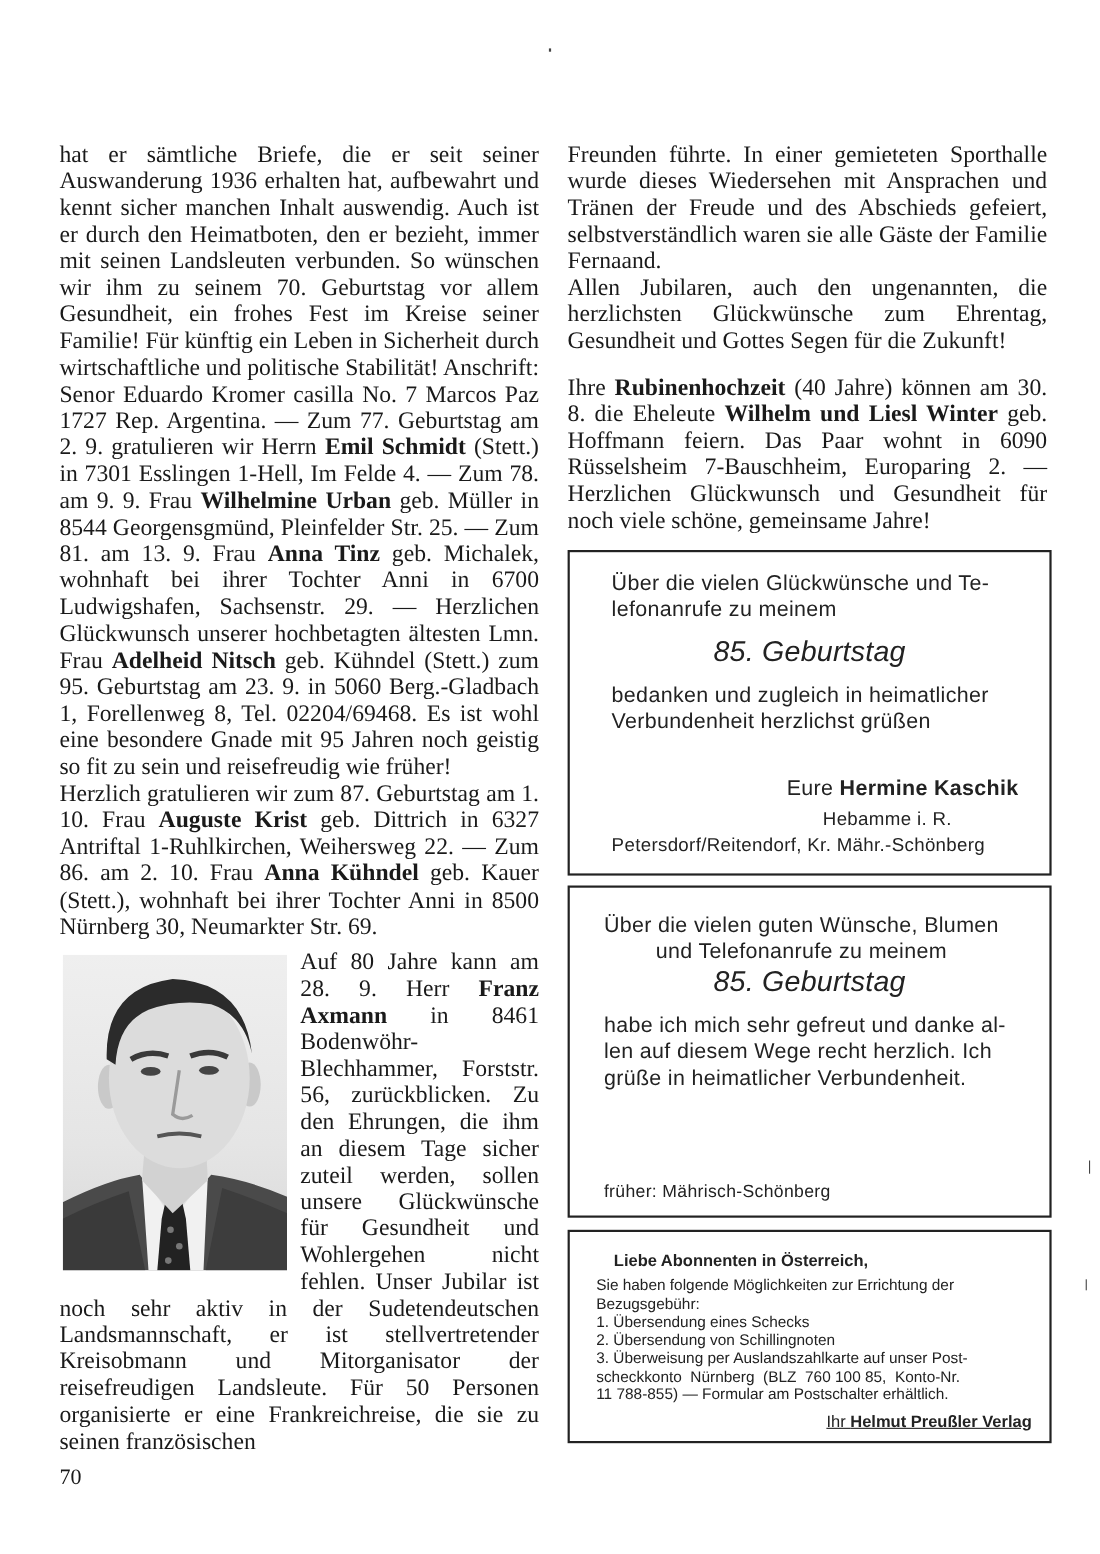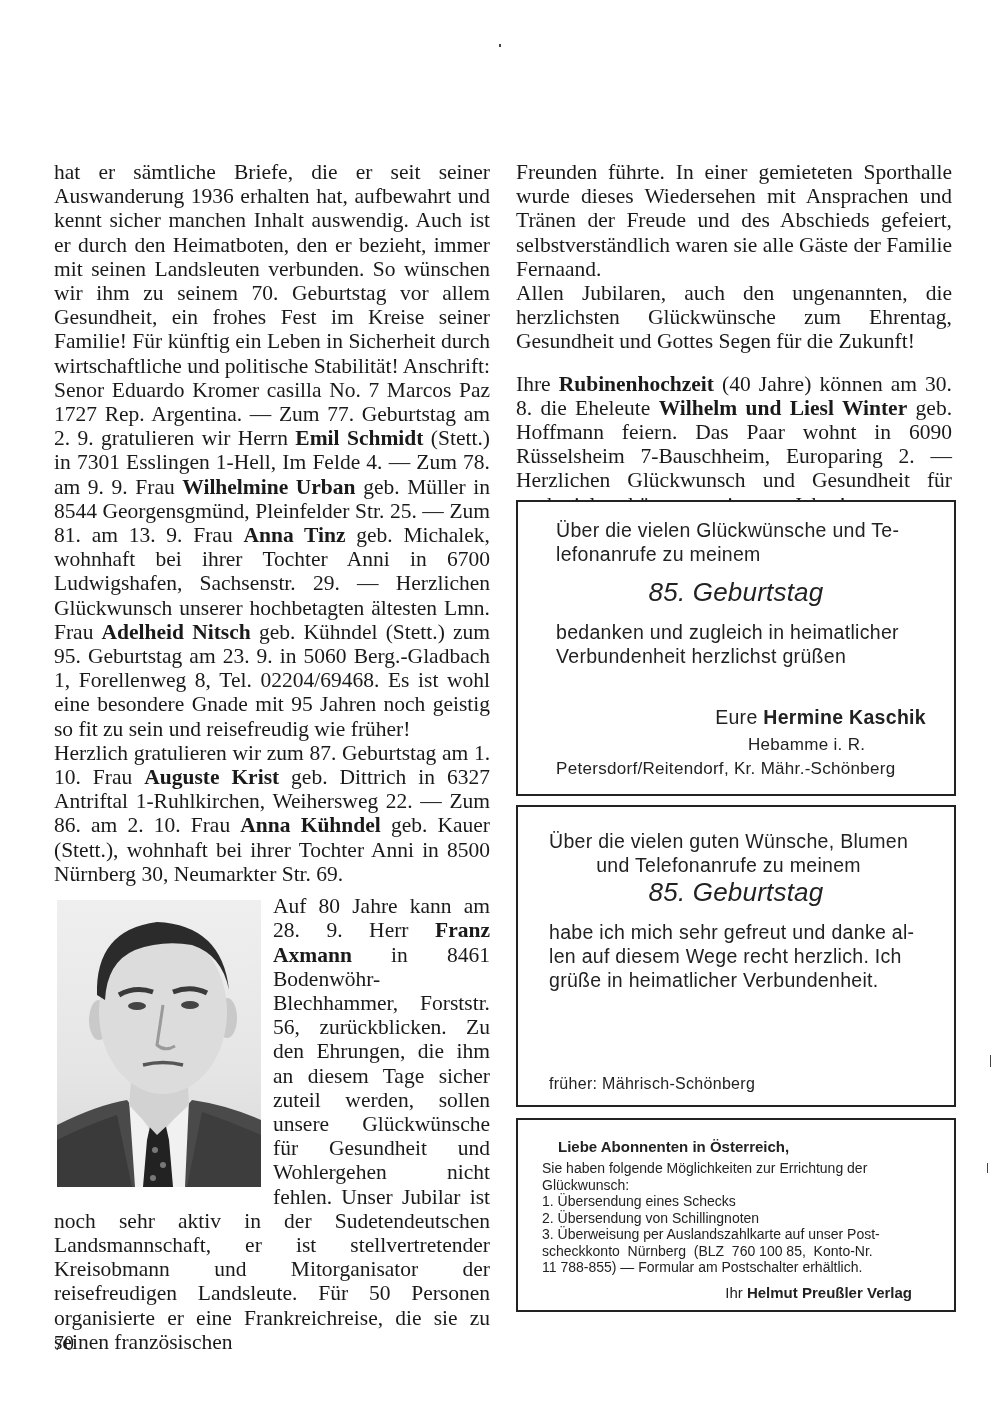--- a/index.html
+++ b/index.html
@@ -1,17 +1,17 @@
 <!DOCTYPE html>
 <html><head>
 <meta charset="utf-8">
 <style>
   html, body { margin: 0; padding: 0; background: #ffffff; }
   body { width: 1000px; height: 1413px; position: relative; overflow: hidden; color: #1a1a1a; }
-  .serif { font-family: "Liberation Serif", "DejaVu Serif", serif; font-size: 21.5px; line-height: 24.2px; margin-top: 32px; }
+  .serif { font-family: "Liberation Serif", "DejaVu Serif", serif; font-size: 21.5px; line-height: 24.2px; }
   .sans { font-family: "Liberation Sans", "DejaVu Sans", sans-serif; }
   .col { position: absolute; }
   #col-left { left: 54px; top: 128px; width: 436px; }
   #col-right { left: 516px; top: 128px; width: 436px; }
   .p { margin: 0; text-align: justify; hyphens: manual; }
   .p b { font-weight: bold; }
   .gap { height: 18px; }
   .float-photo { float: left; width: 204px; height: 287px; margin: 14px 12px 2px 3px; position: relative; overflow: hidden; }
   .photo-bg { position: absolute; inset: 0; background: linear-gradient(180deg, #efefef 0%, #e5e5e5 60%, #d8d8d8 100%); }
   .box { position: absolute; border: 2px solid #222; background: #fff; color: #222; }
@@ -111,28 +111,28 @@
     <div>len auf diesem Wege recht herzlich. Ich</div>
     <div>grüße in heimatlicher Verbundenheit.</div>
   </div>
   <div class="bx-text" style="position:absolute;left:31px;top:265px;font-size:16px;">früher: Mährisch-Schönberg</div>
 </div>
 
 <div class="box sans" id="box3">
   <div style="position:absolute;left:40px;top:18px;font-weight:bold;font-size:15px;">Liebe Abonnenten in Österreich,</div>
   <div class="bx-small" style="position:absolute;left:24px;top:40px;width:395px;">
     <div>Sie haben folgende Möglichkeiten zur Errichtung der</div>
-    <div>Glückwunsch:</div>
+    <div>Bezugsgebühr:</div>
     <div>1. Übersendung eines Schecks</div>
     <div>2. Übersendung von Schillingnoten</div>
     <div>3. Überweisung per Auslandszahlkarte auf unser Post-</div>
     <div style="white-space:pre">scheckkonto  Nürnberg  (BLZ  760 100 85,  Konto-Nr.</div>
     <div>11 788-855) — Formular am Postschalter erhältlich.</div>
   </div>
-  <div style="position:absolute;right:42px;top:164px;font-size:15px;">
+  <div style="position:absolute;right:16px;top:164px;font-size:15px;text-decoration:underline;">
     <span>Ihr </span><b>Helmut Preußler Verlag</b>
   </div>
 </div>
 
 <div class="page-num">70</div>
 
 <div class="speck" style="left:499px;top:44px;width:2px;height:3px;"></div>
 <div class="speck" style="left:990px;top:1055px;width:1px;height:12px;"></div>
 <div class="speck" style="left:987px;top:1163px;width:1px;height:10px;"></div>
 

